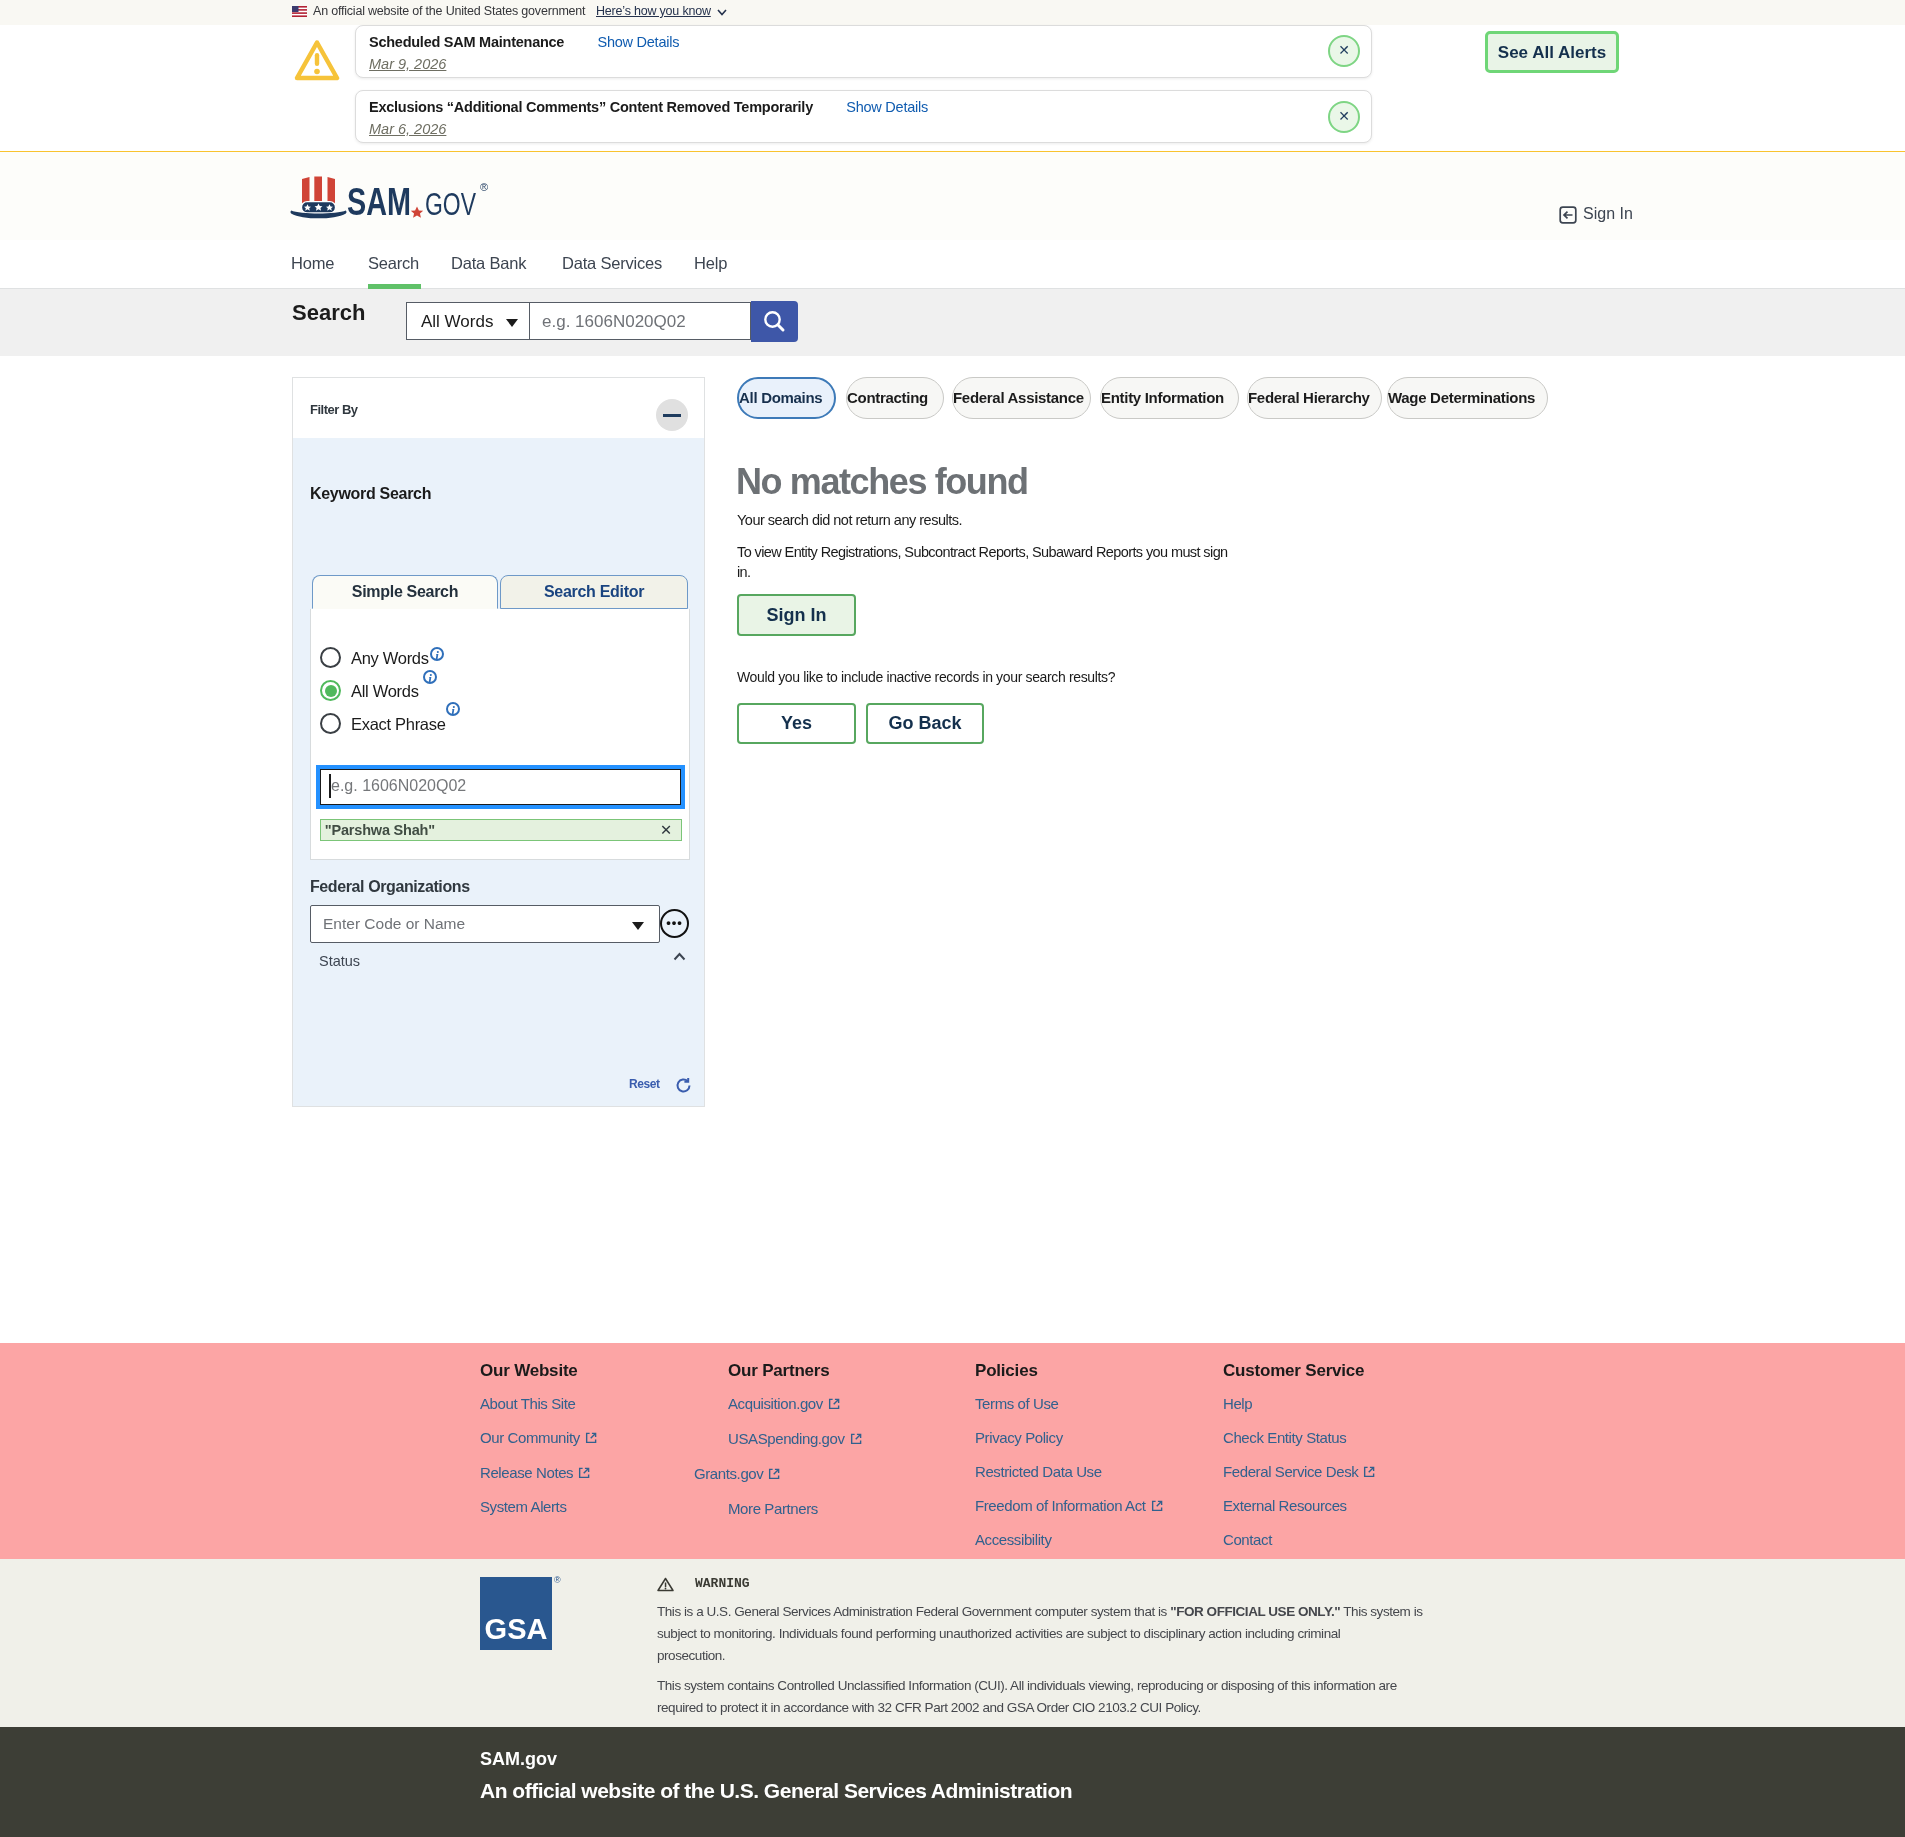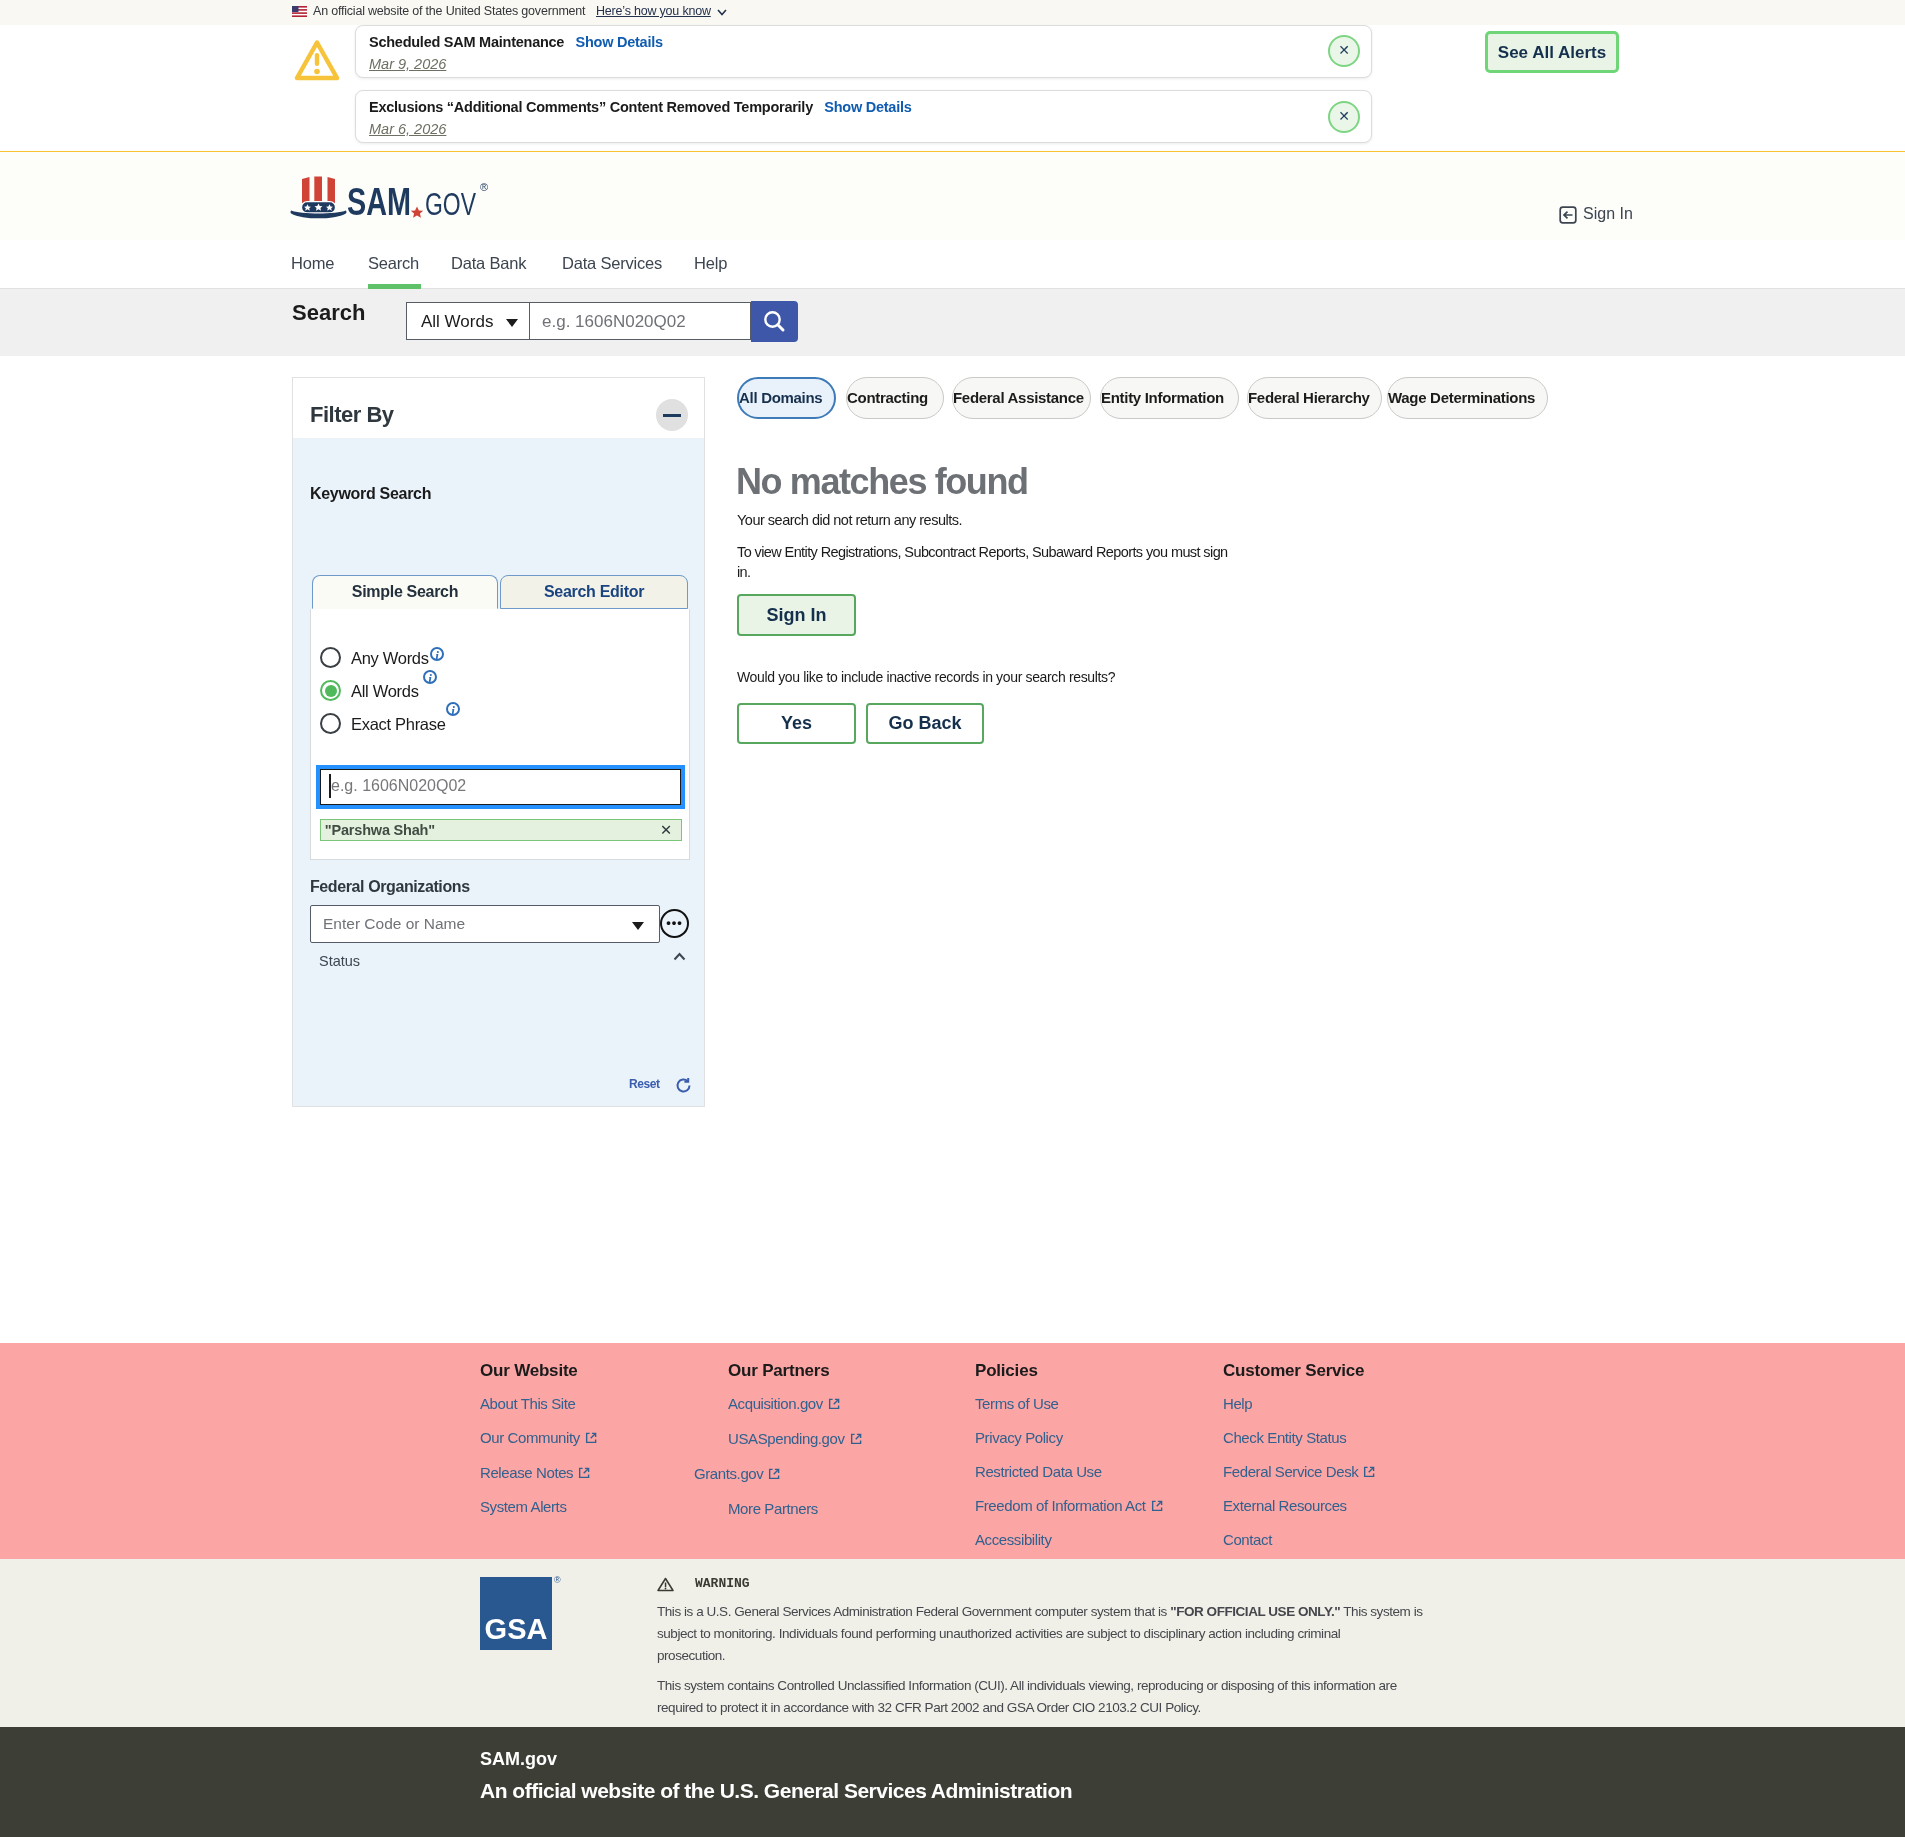--- a/index.html
+++ b/index.html
@@ -9,21 +9,21 @@
 
 
 .banner { position:absolute; left:0; top:0; width:1905px; height:39px; background:#f9f8f3; border-bottom:2.5px solid #f9c32f; font-size:12.5px; letter-spacing:-0.2px; color:#35363a; }
 .banner .txt { position:absolute; left:313px; top:4px; }
 .banner .hyk { position:absolute; left:596px; top:4px; color:#25324d; text-decoration:underline; }
 
 
 .alerts { position:absolute; left:0; top:24.5px; width:1905px; height:128px; background:#fff; border-bottom:2.5px solid #f9c32f; }
 .acard { position:absolute; left:355px; width:1017px; height:53px; background:#fff; border:1px solid #dcdcdc; border-radius:8px; box-shadow:0 1px 3px rgba(0,0,0,0.08); }
 .acard .t { position:absolute; left:13px; top:8px; font-size:14.5px; letter-spacing:-0.25px; font-weight:bold; color:#1b1b1b; }
-.acard .t a { color:#105cb0; font-weight:bold; text-decoration:none; }
+.acard .t a { color:#105cb0; font-weight:normal; text-decoration:none;margin-left:22px; }
 .acard .d { position:absolute; left:13px; top:30px; font-size:14.5px; font-style:italic; color:#6e6e62;text-decoration:underline; }
 .aclose { position:absolute; left:1328px; width:32px; height:32px; border-radius:50%; border:2.5px solid #7ed584; background:#eaf7e8; text-align:center; line-height:27px; font-size:14px; color:#1f3c5e; }
 .seeall { position:absolute; left:1485px; top:6px; width:134px; height:42px; border:3px solid #6fd677; border-radius:5px; background:#e9f4e7; font-size:17px; font-weight:bold; color:#14304d; text-align:center; line-height:37px; }
 
 
 .hdr { position:absolute; left:0; top:152px; width:1905px; height:88px; background:#fdfdfa; }
 .signin { position:absolute; left:1583px; top:53px; font-size:16px; color:#3d4551; }
 
 
 .nav { position:absolute; left:0; top:240px; width:1905px; height:49px; background:#fff; border-bottom:1px solid #dfe1e2; font-size:16.5px; letter-spacing:-0.2px; color:#3d4551; }
@@ -35,21 +35,21 @@
 .sel1 { position:absolute; left:406px; top:13px; width:124px; height:38px; background:#fff; border:1px solid #565c65; }
 .sel1 .v { position:absolute; left:14px; top:9px; font-size:17px; }
 .caret { position:absolute; width:0; height:0; border-left:6.5px solid transparent; border-right:6.5px solid transparent; border-top:8px solid #1b1b1b; }
 .inp1 { position:absolute; left:530px; top:13px; width:221px; height:38px; background:#fff; border:1px solid #565c65; border-left:none; }
 .inp1 .ph { position:absolute; left:12px; top:9px; font-size:17px; color:#6f7277; }
 .sbtn { position:absolute; left:751px; top:12px; width:47px; height:41px; background:#3e57a8; border-radius:0 4px 4px 0; }
 
 
 .panel { position:absolute; left:292px; top:377px; width:413px; height:730px; background:#eaf2fa; border:1px solid #dfe1e2; }
 .panel .head { position:absolute; left:0; top:0; width:411px; height:60px; background:#fff; }
-.panel .head .t { position:absolute; left:17px; top:24px; font-size:22px; letter-spacing:-0.5px; font-weight:bold; color:#30383f; }
+.panel .head .t { position:absolute; left:17px; top:24px; font-size:13px; letter-spacing:-0.5px; font-weight:bold; color:#30383f; }
 .collapsebtn { position:absolute; left:363px; top:21px; width:32px; height:32px; border-radius:50%; background:#e0e0e0; }
 .collapsebtn::after { content:""; position:absolute; left:7px; top:15px; width:18px; height:2.5px; background:#1f3c5e; }
 .kwh { position:absolute; left:17px; top:107px; font-size:16px; letter-spacing:-0.3px; font-weight:bold; color:#1b1b1b; }
 .kwp { position:absolute; left:17px; top:138px; width:395px; font-size:13.5px; letter-spacing:-0.45px; line-height:22px; color:#1b1b1b; white-space:nowrap; }
 .kwp a { color:#2a5db0; text-decoration:none; }
 .tab { position:absolute; top:197px; height:34px; font-size:16px; letter-spacing:-0.3px; font-weight:bold; text-align:center; border:1px solid #6e99c8; border-radius:8px 8px 0 0; }
 .tab1 { left:19px; width:186px; background:#fbfbf6; border-bottom:1px solid #fbfbf6; color:#24313d; line-height:32px; }
 .tab2 { left:207px; width:188px; background:#f2f2e9; color:#1a4480; line-height:32px; }
 .kwbox { position:absolute; left:17px; top:231px; width:380px; height:251px; background:#fff; border:1px solid #d7dbdd; border-top:none; }
 .radio { position:absolute; left:9px; width:21px; height:21px; border:2px solid #3a3f44; border-radius:50%; background:#fff; }

